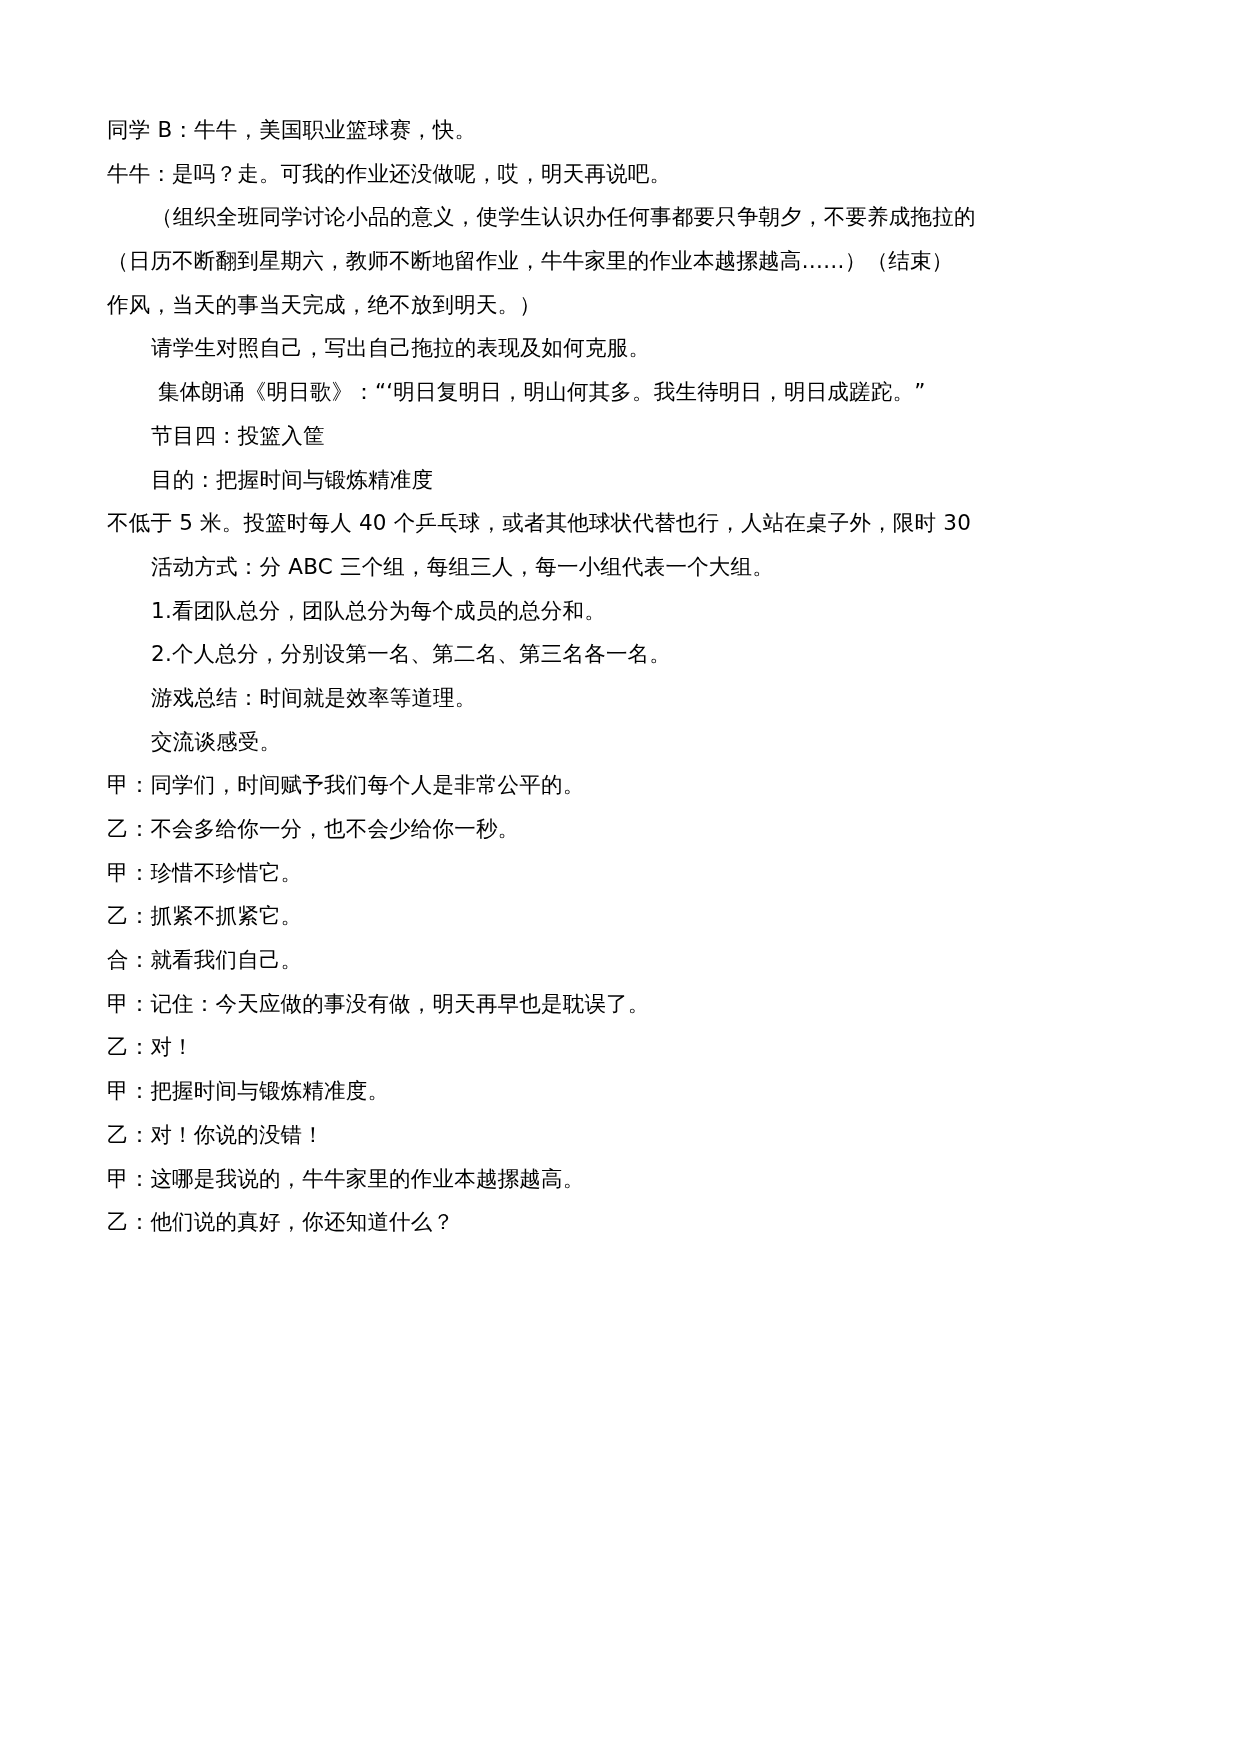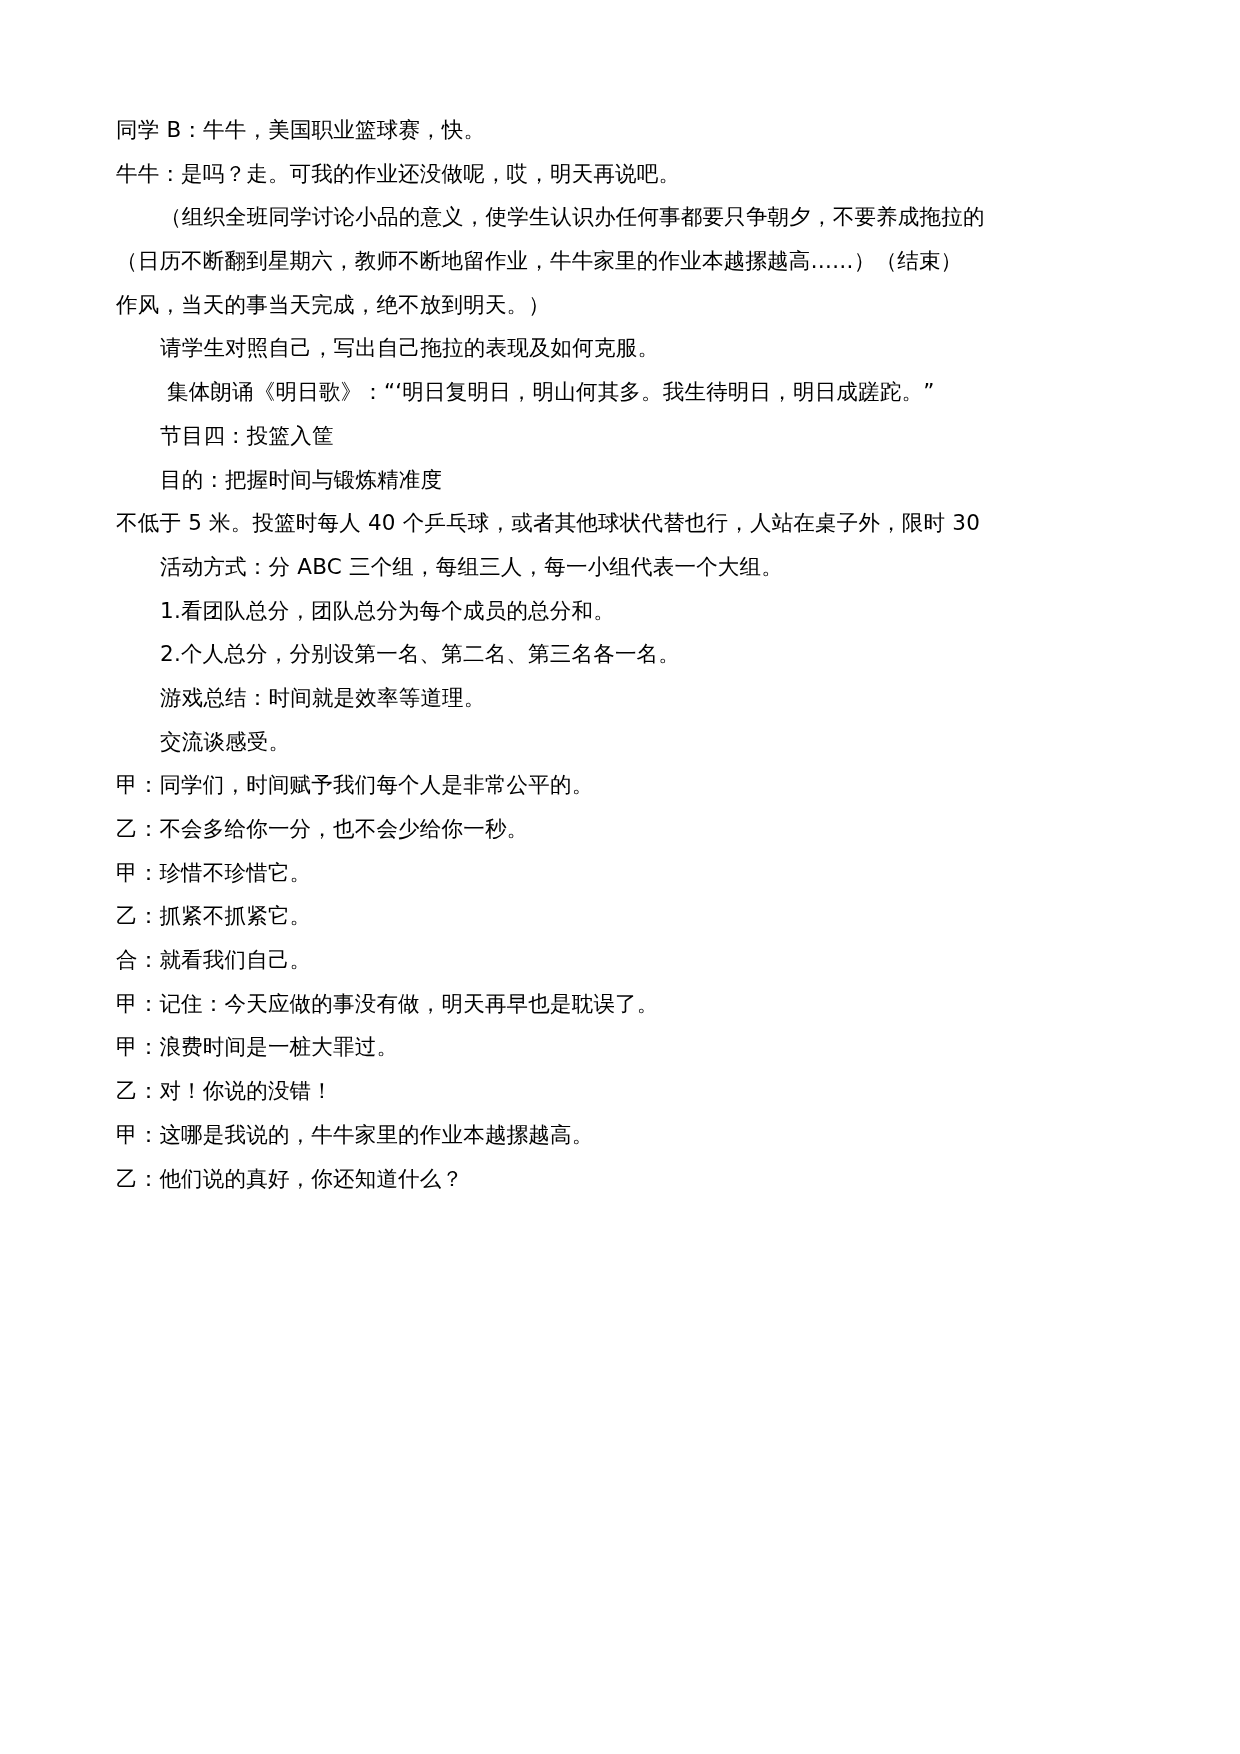--- a/index.html
+++ b/index.html
@@ -10,21 +10,21 @@
     body {
       width: 1240px;
       height: 1754px;
       position: relative;
       overflow: hidden;
       font-family: "DejaVu Sans", "Liberation Sans", sans-serif;
       color: #000000;
     }
     .page {
       position: absolute;
-      left: 116px;
+      left: 107px;
       top: 108px;
       width: 1020px;
     }
     .line {
       font-size: 21.5px;
       line-height: 43.7px;
       height: 43.7px;
       white-space: nowrap;
       letter-spacing: 0.2px;
     }
@@ -49,17 +49,18 @@
   <div class="line indent">1.看团队总分，团队总分为每个成员的总分和。</div>
   <div class="line indent">2.个人总分，分别设第一名、第二名、第三名各一名。</div>
   <div class="line indent">游戏总结：时间就是效率等道理。</div>
   <div class="line indent">交流谈感受。</div>
   <div class="line">甲：同学们，时间赋予我们每个人是非常公平的。</div>
   <div class="line">乙：不会多给你一分，也不会少给你一秒。</div>
   <div class="line">甲：珍惜不珍惜它。</div>
   <div class="line">乙：抓紧不抓紧它。</div>
   <div class="line">合：就看我们自己。</div>
   <div class="line">甲：记住：今天应做的事没有做，明天再早也是耽误了。</div>
-  <div class="line">甲：浪费时间是一桩大罪过。</div>
+  <div class="line">乙：对！</div>
+  <div class="line">甲：把握时间与锻炼精准度。</div>
   <div class="line">乙：对！你说的没错！</div>
   <div class="line">甲：这哪是我说的，牛牛家里的作业本越摞越高。</div>
   <div class="line">乙：他们说的真好，你还知道什么？</div>
 </div>
 
 </body></html>

